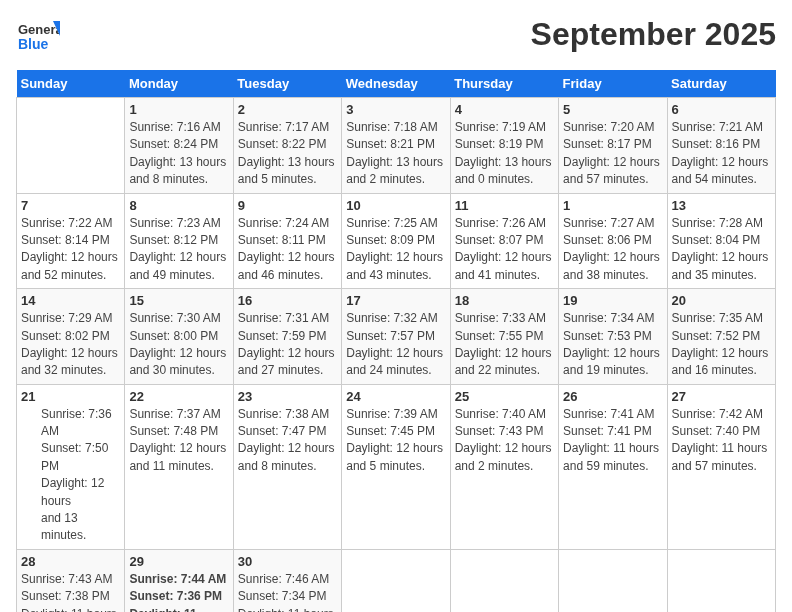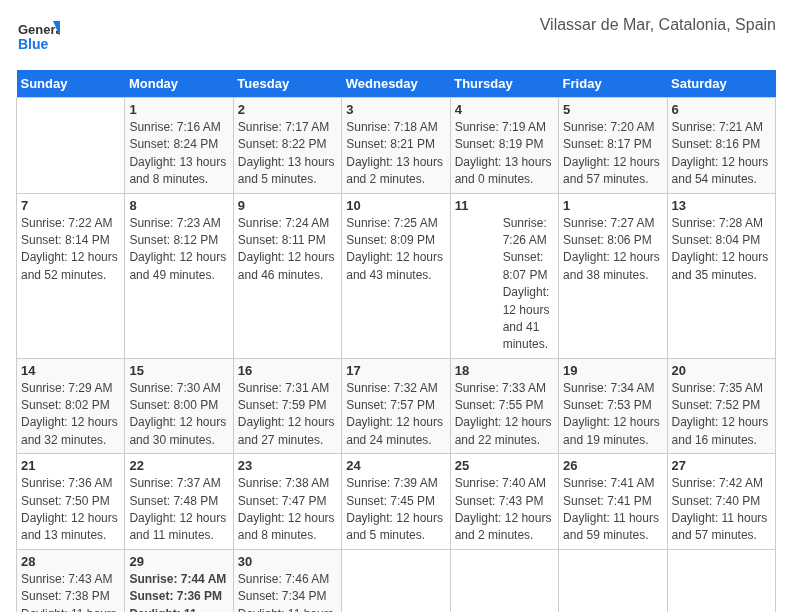--- a/index.html
+++ b/index.html
@@ -80,21 +80,21 @@
 
 <div class="header-area">
   <div class="logo">
   <svg width="44" height="44" viewBox="0 0 44 44">
     <text x="2" y="18" font-size="13" font-weight="bold" font-family="Arial" fill="#333">General</text>
     <text x="2" y="33" font-size="14" font-weight="bold" font-family="Arial" fill="#1a73e8">Blue</text>
     <polygon points="37,5 44,5 44,20" fill="#1a73e8"></polygon>
   </svg>
 </div>
   <div class="title-area">
-    <h2>Vilassar de Mar, Catalonia, Spain</h2>
+    <h1>September 2025</h1>
   </div>
 </div>
 
 <table>
   <thead>
     <tr>
     <th>Sunday</th>
         <th>Monday</th>
         <th>Tuesday</th>
         <th>Wednesday</th>
@@ -173,21 +173,21 @@
         </td>
         <td>
           <span class="day-num">10</span>
           <div class="day-info" style="white-space: pre-line;">Sunrise: 7:25 AM
 Sunset: 8:09 PM
 Daylight: 12 hours
 and 43 minutes.</div>
         </td>
         <td>
           <span class="day-num">11</span>
-          <div class="day-info" style="white-space: pre-line; margin-left: 48px;">Sunrise: 7:26 AM
+          <div class="day-info" style="white-space: pre-line;">Sunrise: 7:26 AM
 Sunset: 8:07 PM
 Daylight: 12 hours
 and 41 minutes.</div>
         </td>
         <td>
           <span class="day-num">1</span>
           <div class="day-info" style="white-space: pre-line;">Sunrise: 7:27 AM
 Sunset: 8:06 PM
 Daylight: 12 hours
 and 38 minutes.</div>
@@ -247,21 +247,21 @@
           <span class="day-num">20</span>
           <div class="day-info" style="white-space: pre-line;">Sunrise: 7:35 AM
 Sunset: 7:52 PM
 Daylight: 12 hours
 and 16 minutes.</div>
         </td>
       </tr>
       <tr>
         <td>
           <span class="day-num">21</span>
-          <div class="day-info" style="white-space: pre-line;">Sunrise: 7:36 AM
+          <div class="day-info" style="white-space: pre-line; margin-left: 20px;">Sunrise: 7:36 AM
 Sunset: 7:50 PM
 Daylight: 12 hours
 and 13 minutes.</div>
         </td>
         <td>
           <span class="day-num">22</span>
           <div class="day-info" style="white-space: pre-line;">Sunrise: 7:37 AM
 Sunset: 7:48 PM
 Daylight: 12 hours
 and 11 minutes.</div>

